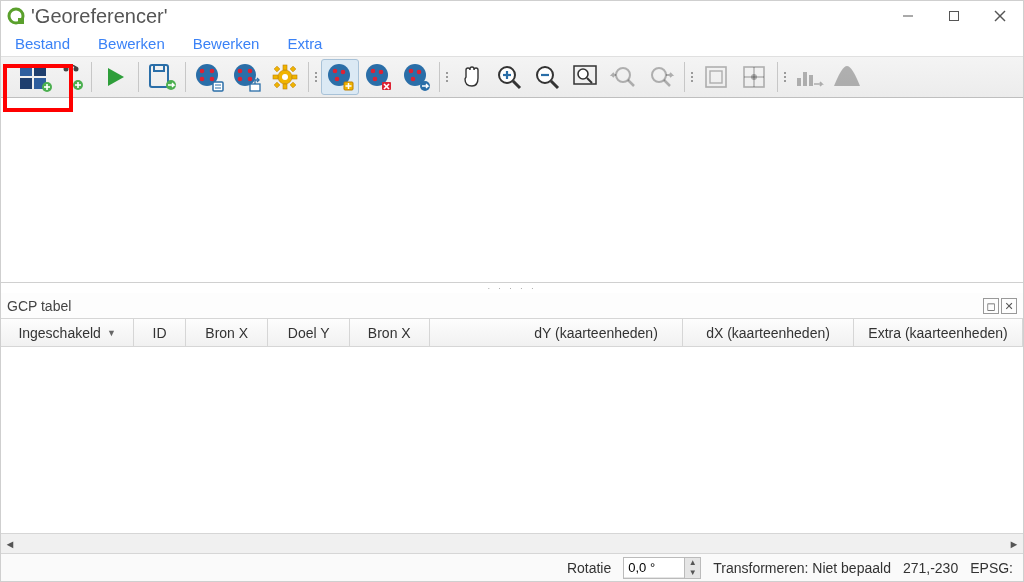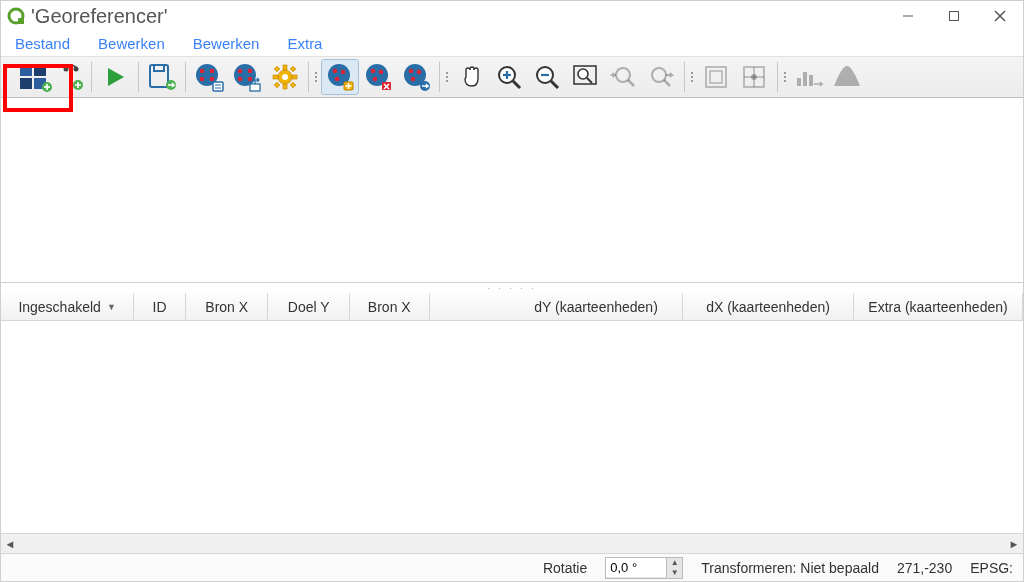--- a/index.html
+++ b/index.html
@@ -43,21 +43,21 @@
 .th{display:flex;align-items:center;justify-content:center;border-right:1px solid #d6d6d6;
  height:100%;white-space:nowrap;overflow:hidden;padding:0 4px}
 .sort{margin-left:6px;font-size:9px;color:#666}
 .table-body{flex:1;background:#fff}
 .hscroll{height:20px;background:#f0f0f0;display:flex;align-items:center;
  border-top:1px solid #d6d6d6}
 .hscroll .arrow{width:18px;height:18px;display:flex;align-items:center;
  justify-content:center;color:#555;font-size:11px}
 .hscroll .track{flex:1;height:18px;background:#f0f0f0}
 .statusbar{height:28px;border-top:1px solid #d6d6d6;background:#fafafa;
- display:flex;align-items:center;padding:8px 10px;font-size:14px;color:#333;gap:18px}
+ display:flex;align-items:center;padding:8px 10px;font-size:14px;color:#333;gap:12px}
 .statusbar .push{margin-left:auto}
 .spin{display:flex;align-items:center;border:1px solid #bbb;background:#e5e5e5}
 .spin input{width:60px;border:none;padding:2px 4px;font-size:13px;outline:none}
 .spin .arrows{width:16px;display:flex;flex-direction:column;border-left:1px solid #bbb}
 .spin .arrows div{height:10px;font-size:8px;text-align:center;line-height:10px;color:#555}
 svg{display:block}
 .dim svg *{opacity:.35}
 </style>
 </head>
 <body>
@@ -336,20 +336,27 @@
       </svg>
     </div>
   </div>
 
   <div class="highlight-box"></div>
 
   <div class="canvas"></div>
   <div class="split-handle">· · · · ·</div>
 
   <div class="panel">
+    <div class="panel-title">
+      <span>GCP tabel</span>
+      <span class="pbtns">
+        <span>◻</span>
+        <span>✕</span>
+      </span>
+    </div>
     <div class="table-head" id="thead">
         <div class="th" style="width: 134px;">Ingeschakeld<span class="sort">▼</span></div>
         <div class="th" style="width: 52px;">ID</div>
         <div class="th" style="width: 83px;">Bron X</div>
         <div class="th" style="width: 82px;">Doel Y</div>
         <div class="th" style="width: 80px;">Bron X</div>
         <div class="th" style="width: 81px; margin-top: 48px;">Doel Y</div>
         <div class="th" style="width: 174px;">dY (kaarteenheden)</div>
         <div class="th" style="width: 172px;">dX (kaarteenheden)</div>
         <div class="th" style="width: 170px;">Extra (kaarteenheden)</div>

